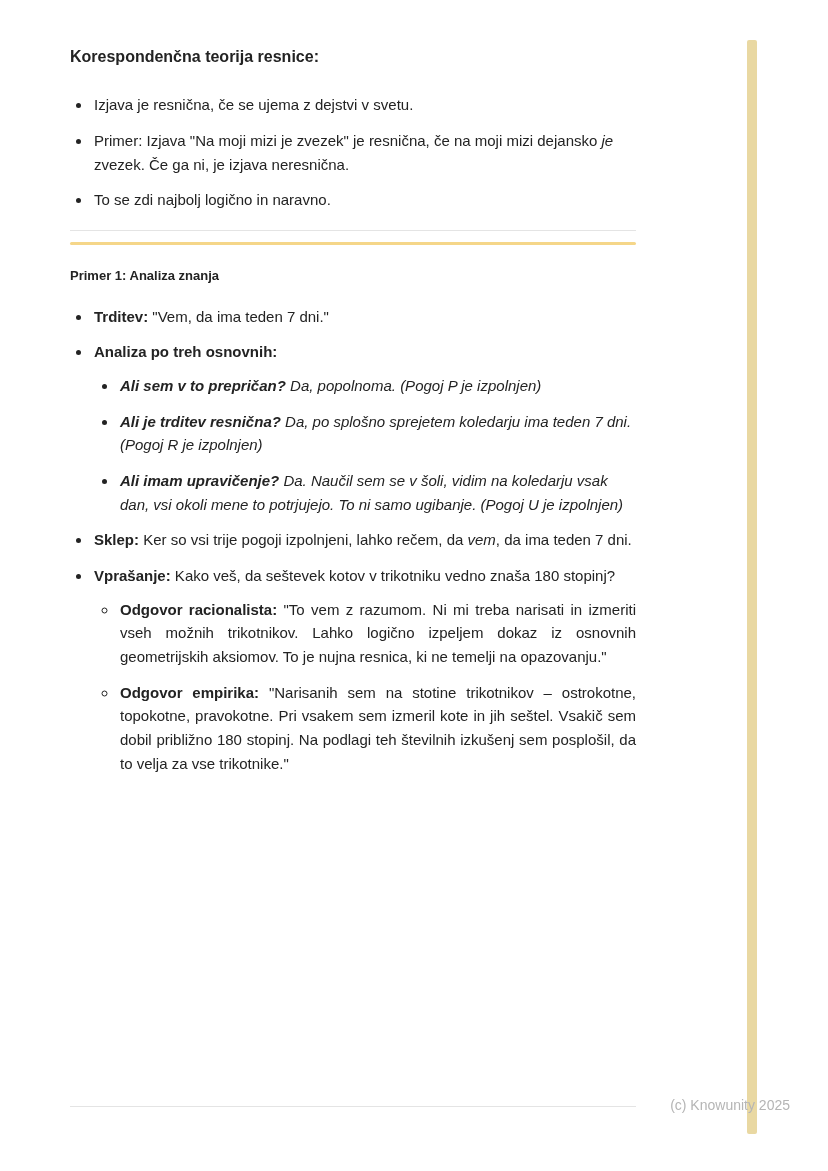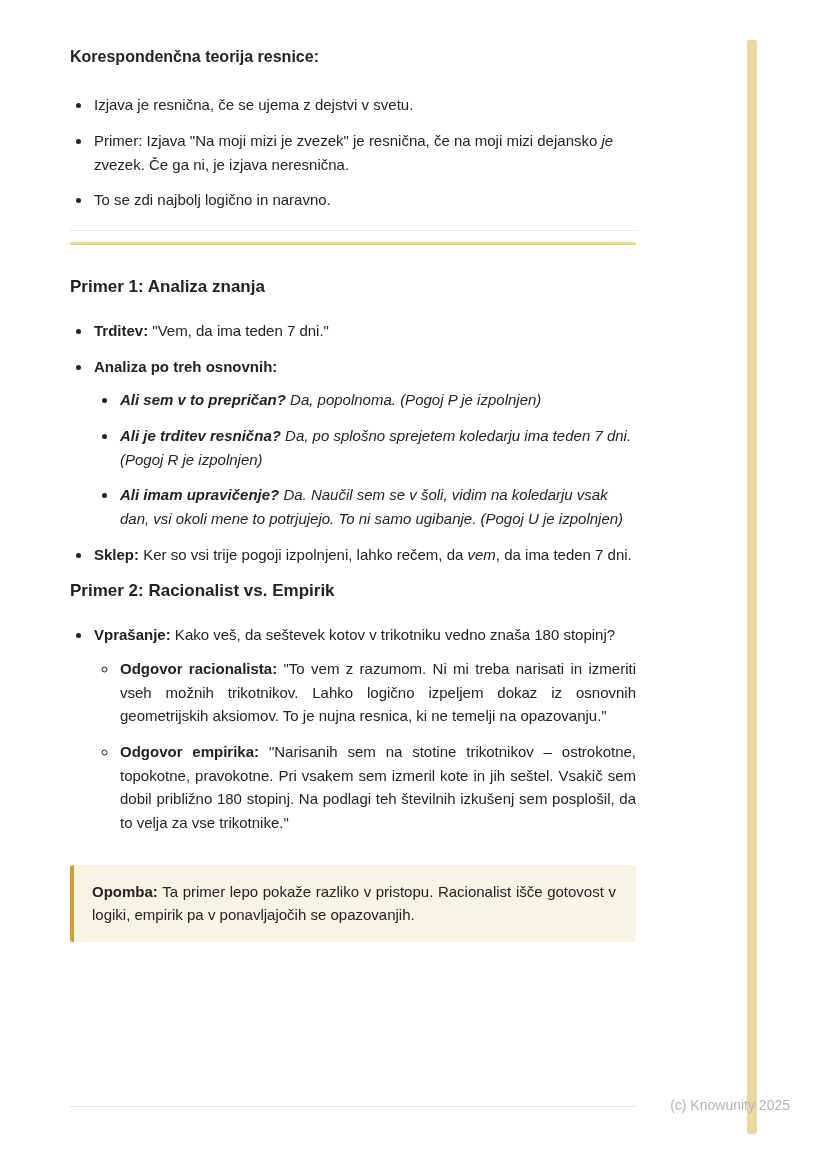--- a/index.html
+++ b/index.html
@@ -70,23 +70,23 @@
     line-height: 1.2;
   }
   .heading-underline {
     margin-top: 11px;
     width: 100%;
     height: 3px;
     border-radius: 2px;
     background: var(--heading-underline, #F5D689);
   }
   .sub-section-heading {
-    font-size: 17px;
+    font-size: 13px;
     font-weight: 700;
-    margin: 29px 0 18px 0;
+    margin: 21px 0 18px 0;
   }
   .sub-section-heading.second {
     margin-top: 10px;
   }
   .callout {
     margin-top: 30px;
     background: var(--callout-bg, #F8F4E3);
     border-left: 4px solid var(--callout-border, #CFA02F);
     border-radius: 3px;
     padding: 15px 20px 15px 18px;
@@ -147,33 +147,29 @@
       <strong>Analiza po treh osnovnih:</strong>
       <ul class="sub-disc">
         <li><strong>Ali sem v to prepričan?</strong><span> Da, popolnoma. (Pogoj P je izpolnjen)</span></li>
         <li><strong>Ali je trditev resnična?</strong><span> Da, po splošno sprejetem koledarju ima teden 7 dni. (Pogoj R je izpolnjen)</span></li>
         <li><strong>Ali imam upravičenje?</strong><span> Da. Naučil sem se v šoli, vidim na koledarju vsak dan, vsi okoli mene to potrjujejo. To ni samo ugibanje. (Pogoj U je izpolnjen)</span></li>
       </ul>
     </li>
     <li><strong>Sklep:</strong><span> Ker so vsi trije pogoji izpolnjeni, lahko rečem, da </span><em>vem</em><span>, da ima teden 7 dni.</span></li>
   </ul>
 
-  <h3 class="sub-section-heading second">Primer 2: Racionalist vs. Empirik</h3>
 
   <ul class="list">
     <li class="justify">
       <strong>Vprašanje:</strong><span> Kako veš, da seštevek kotov v trikotniku vedno znaša 180 stopinj?</span>
       <ul class="sub-circle">
         <li class="justify"><strong>Odgovor racionalista:</strong><span> "To vem z razumom. Ni mi treba narisati in izmeriti vseh možnih trikotnikov. Lahko logično izpeljem dokaz iz osnovnih geometrijskih aksiomov. To je nujna resnica, ki ne temelji na opazovanju."</span></li>
         <li class="justify"><strong>Odgovor empirika:</strong><span> "Narisanih sem na stotine trikotnikov – ostrokotne, topokotne, pravokotne. Pri vsakem sem izmeril kote in jih seštel. Vsakič sem dobil približno 180 stopinj. Na podlagi teh številnih izkušenj sem posplošil, da to velja za vse trikotnike."</span></li>
       </ul>
     </li>
   </ul>
 
-  <div class="callout">
-    <strong>Opomba:</strong><span> Ta primer lepo pokaže razliko v pristopu. Racionalist išče gotovost v logiki, empirik pa v ponavljajočih se opazovanjih.</span>
-  </div>
 
 </div>
 
 <hr class="footer-divider">
 <div class="copyright">(c) Knowunity 2025</div>
 <div class="edge-bar"></div>
 
 </body></html>

